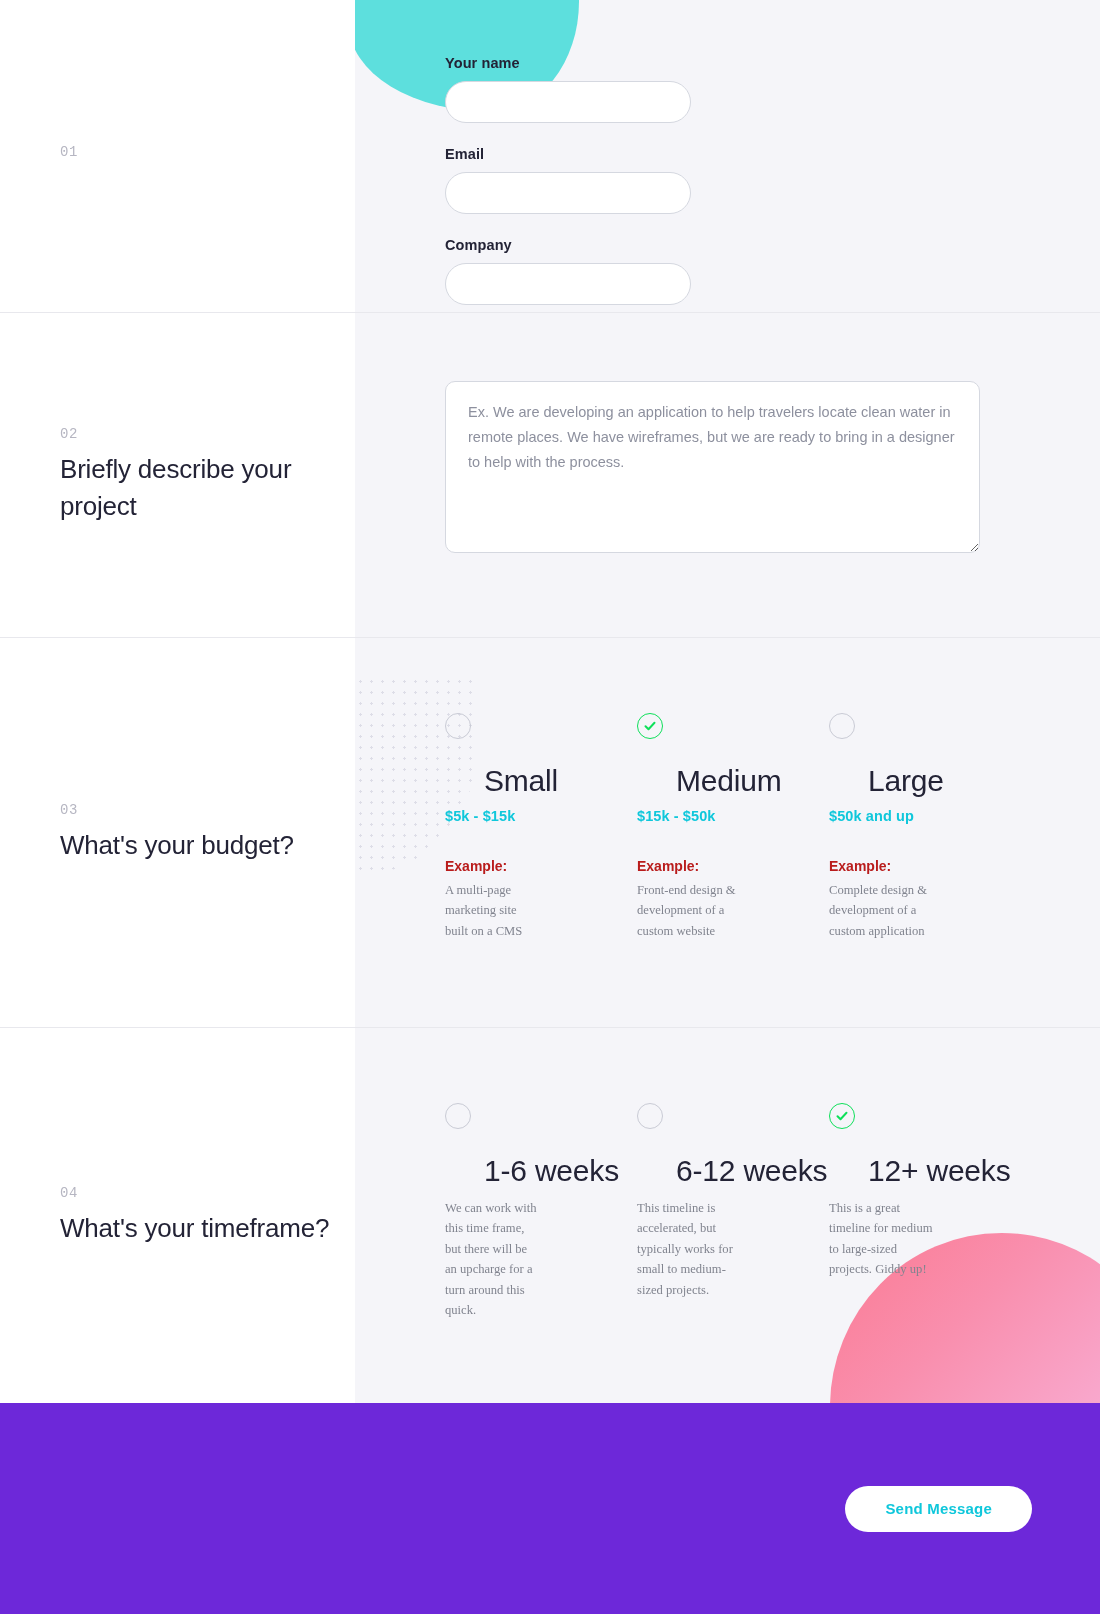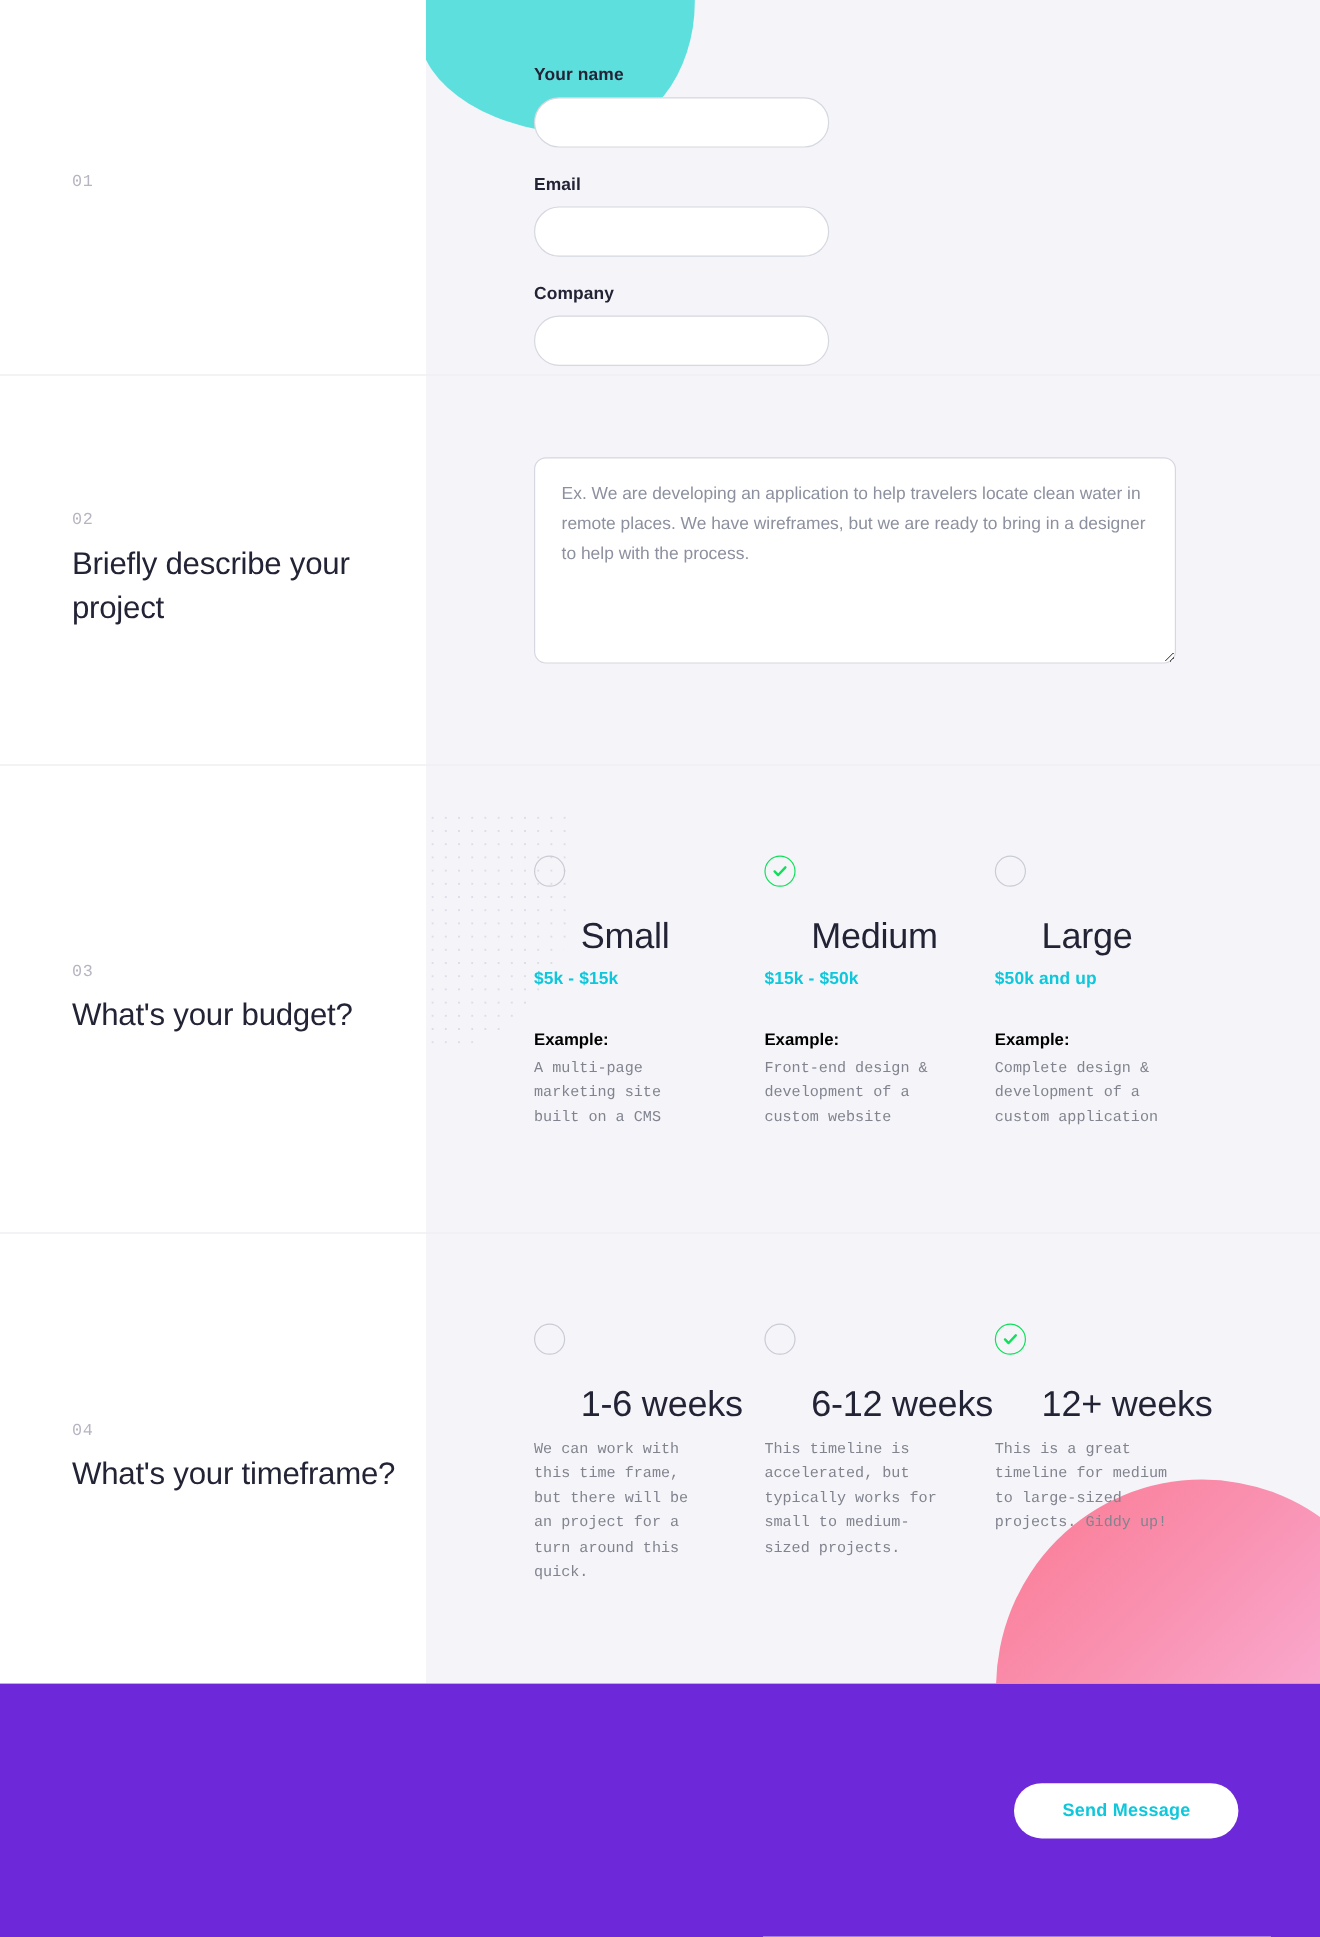--- a/index.html
+++ b/index.html
@@ -186,27 +186,27 @@
   .option-price {
     font-size: 14.5px;
     font-weight: bold;
     color: #0fc7db;
     margin-bottom: 34px;
     letter-spacing: 0.1px;
   }
   .example-label {
     font-size: 14px;
     font-weight: bold;
-    color: #000000;
+    color: #b91c1c;
     margin-bottom: 6px;
     margin-top: 30px;
   }
   .example-text,
   .option-desc {
-    font-family: Liberation Mono, monospace;
+    font-family: Liberation Serif, serif;
     font-size: 12.6px;
     line-height: 1.62;
     color: #81848f;
     white-space: pre-line;
   }
   .option-desc { margin-top: 7px; }
 
   
   .footer {
     flex: 1 1 auto;
@@ -336,21 +336,21 @@
       <div class="options tf">
 
         <div class="option">
           <div class="radio">
             
           </div>
           <div class="option-title">1-6 weeks</div>
           <div class="option-desc">We can work with
 this time frame,
 but there will be
-an project for a
+an upcharge for a
 turn around this
 quick.</div>
         </div>
 
         <div class="option">
           <div class="radio">
             
           </div>
           <div class="option-title">6-12 weeks</div>
           <div class="option-desc">This timeline is

